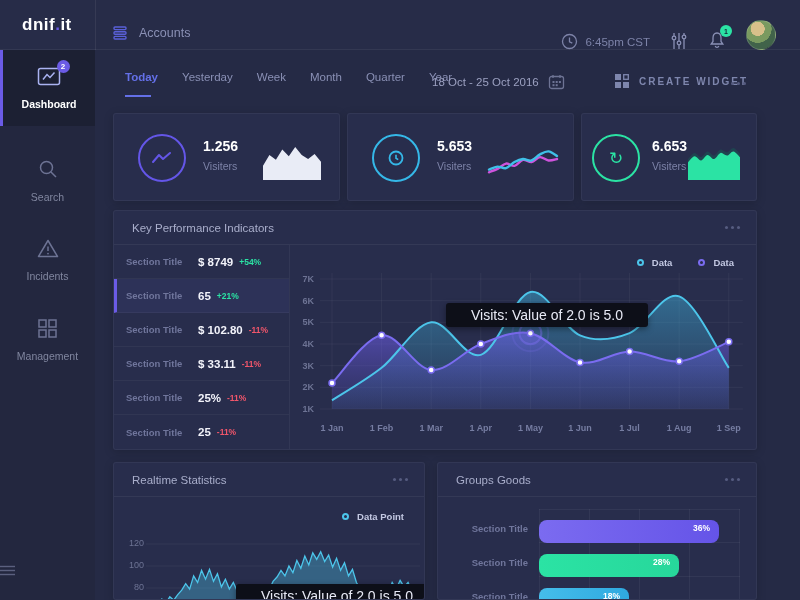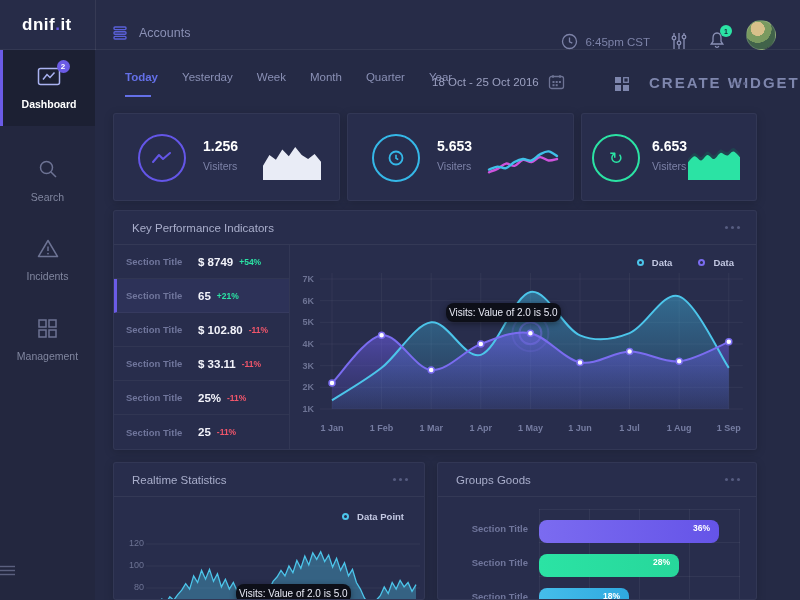--- a/index.html
+++ b/index.html
@@ -31,22 +31,22 @@
     background:#6b5be6;color:#fff;font-size:8px;font-weight:bold;
     display:flex;align-items:center;justify-content:center}
   .hamburger{position:absolute;left:0;top:515px;width:95px;text-align:center;cursor:pointer;opacity:.55}
   
   .tabs{position:absolute;left:125px;top:71px;display:flex;gap:24px;align-items:center}
   .tab{color:#8a90b5;font-size:11.5px;cursor:pointer;padding-bottom:8px;position:relative;white-space:nowrap}
   .tab.active{color:#6470e8;font-weight:bold}
   .tab.active::after{content:"";position:absolute;left:0;bottom:-6px;width:26px;height:2px;background:#6470e8}
   .daterange{position:absolute;left:432px;top:74px;display:flex;gap:9px;align-items:center;
     color:#9ba0c0;font-size:11.5px;cursor:pointer;white-space:nowrap}
-  .create-widget{position:absolute;left:615px;top:74px;display:flex;gap:20px;align-items:flex-end;
-    color:#7e86ad;font-size:15px;font-weight:bold;letter-spacing:2px;cursor:pointer;white-space:nowrap}
+  .create-widget{position:absolute;left:615px;top:74px;display:flex;gap:10px;align-items:center;
+    color:#7e86ad;font-size:10px;font-weight:bold;letter-spacing:2px;cursor:pointer;white-space:nowrap}
   .dots{display:flex;gap:3px;cursor:pointer}
   .dots i{width:3px;height:3px;border-radius:50%;background:#565c80}
   .filter-dots{position:absolute;left:731px;top:82px}
   
   .card{position:absolute;top:113px;height:88px;background:#282d4c;border:1px solid rgba(255,255,255,.05);
     border-radius:3px;box-shadow:0 2px 10px rgba(0,0,0,.18)}
   .card .ring{position:absolute;top:20px;width:48px;height:48px;border-radius:50%;border:2px solid;
     display:flex;align-items:center;justify-content:center}
   .card .val{position:absolute;top:24px;font-size:14px;font-weight:bold}
   .card .sub{position:absolute;top:46px;font-size:10.5px;color:#7d83a8}
@@ -67,22 +67,22 @@
   .kpi-row .val{font-size:11.5px;font-weight:bold;color:#f2f3fa;white-space:nowrap}
   .kpi-row .delta{font-size:8.5px;font-weight:bold}
   .kpi-row.active{background:#2d3258;border-left:3px solid #6b5be6;padding-left:9px}
   .up{color:#2be3a4}.down{color:#f1566b}
   #kpi-svg{position:absolute;left:176px;top:34px}
   .legend{position:absolute;display:flex;gap:26px;align-items:center}
   #kpi-legend{right:22px;top:46px}
   .legend-item{display:flex;gap:8px;align-items:center;cursor:pointer}
   .legend-ring{width:7px;height:7px;border-radius:50%;border:2px solid}
   .legend-lbl{font-size:9.5px;font-weight:bold;color:#c3c8e2}
-  .tooltip{position:absolute;background:#0d0f18;color:#e8eaf5;font-size:10px;padding:4px 3px;
-    border-radius:8px;white-space:nowrap;box-shadow:0 2px 6px rgba(0,0,0,.4);z-index:3}
+  .tooltip{position:absolute;background:#0d0f18;color:#e8eaf5;font-size:14px;padding:4px 25px;
+    border-radius:3px;white-space:nowrap;box-shadow:0 2px 6px rgba(0,0,0,.4);z-index:3}
   #kpi-tooltip{left:332px;top:92px}
   
   #rt-panel{left:113px;top:462px;width:312px;height:138px}
   #rt-legend{right:20px;top:48px}
   .rt-ylab{position:absolute;left:6px;width:24px;text-align:right;font-size:9px;color:#6d7394}
   #rt-svg{position:absolute;left:0;top:36px}
   #rt-tooltip{left:122px;top:121px}
   
   #gg-panel{left:437px;top:462px;width:320px;height:138px}
   .gline-v{position:absolute;top:46px;width:1px;height:92px;background:rgba(255,255,255,.05)}

